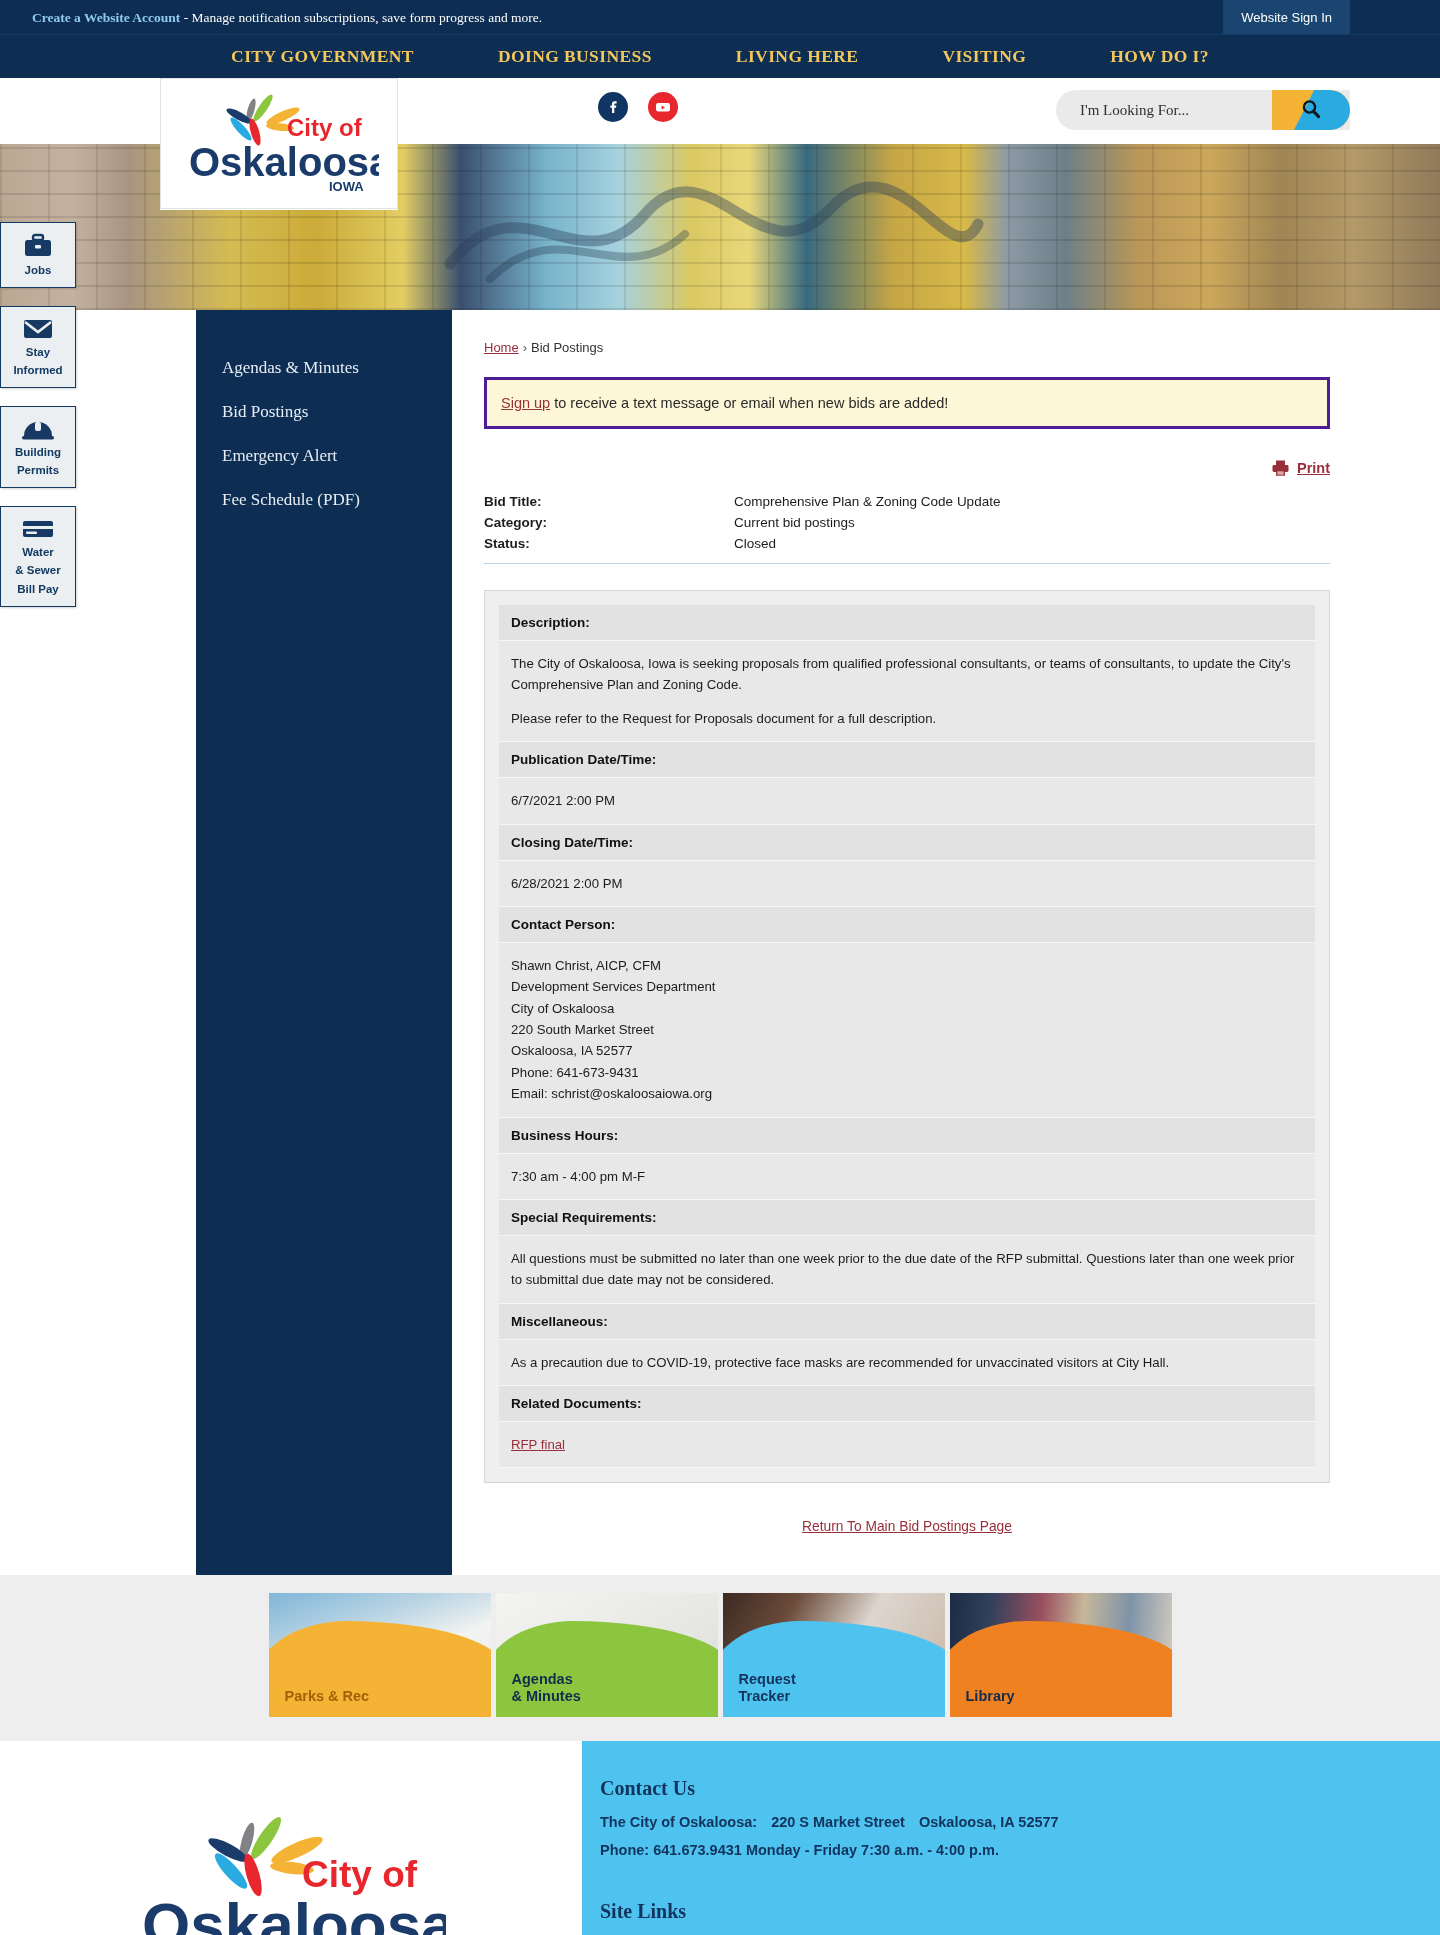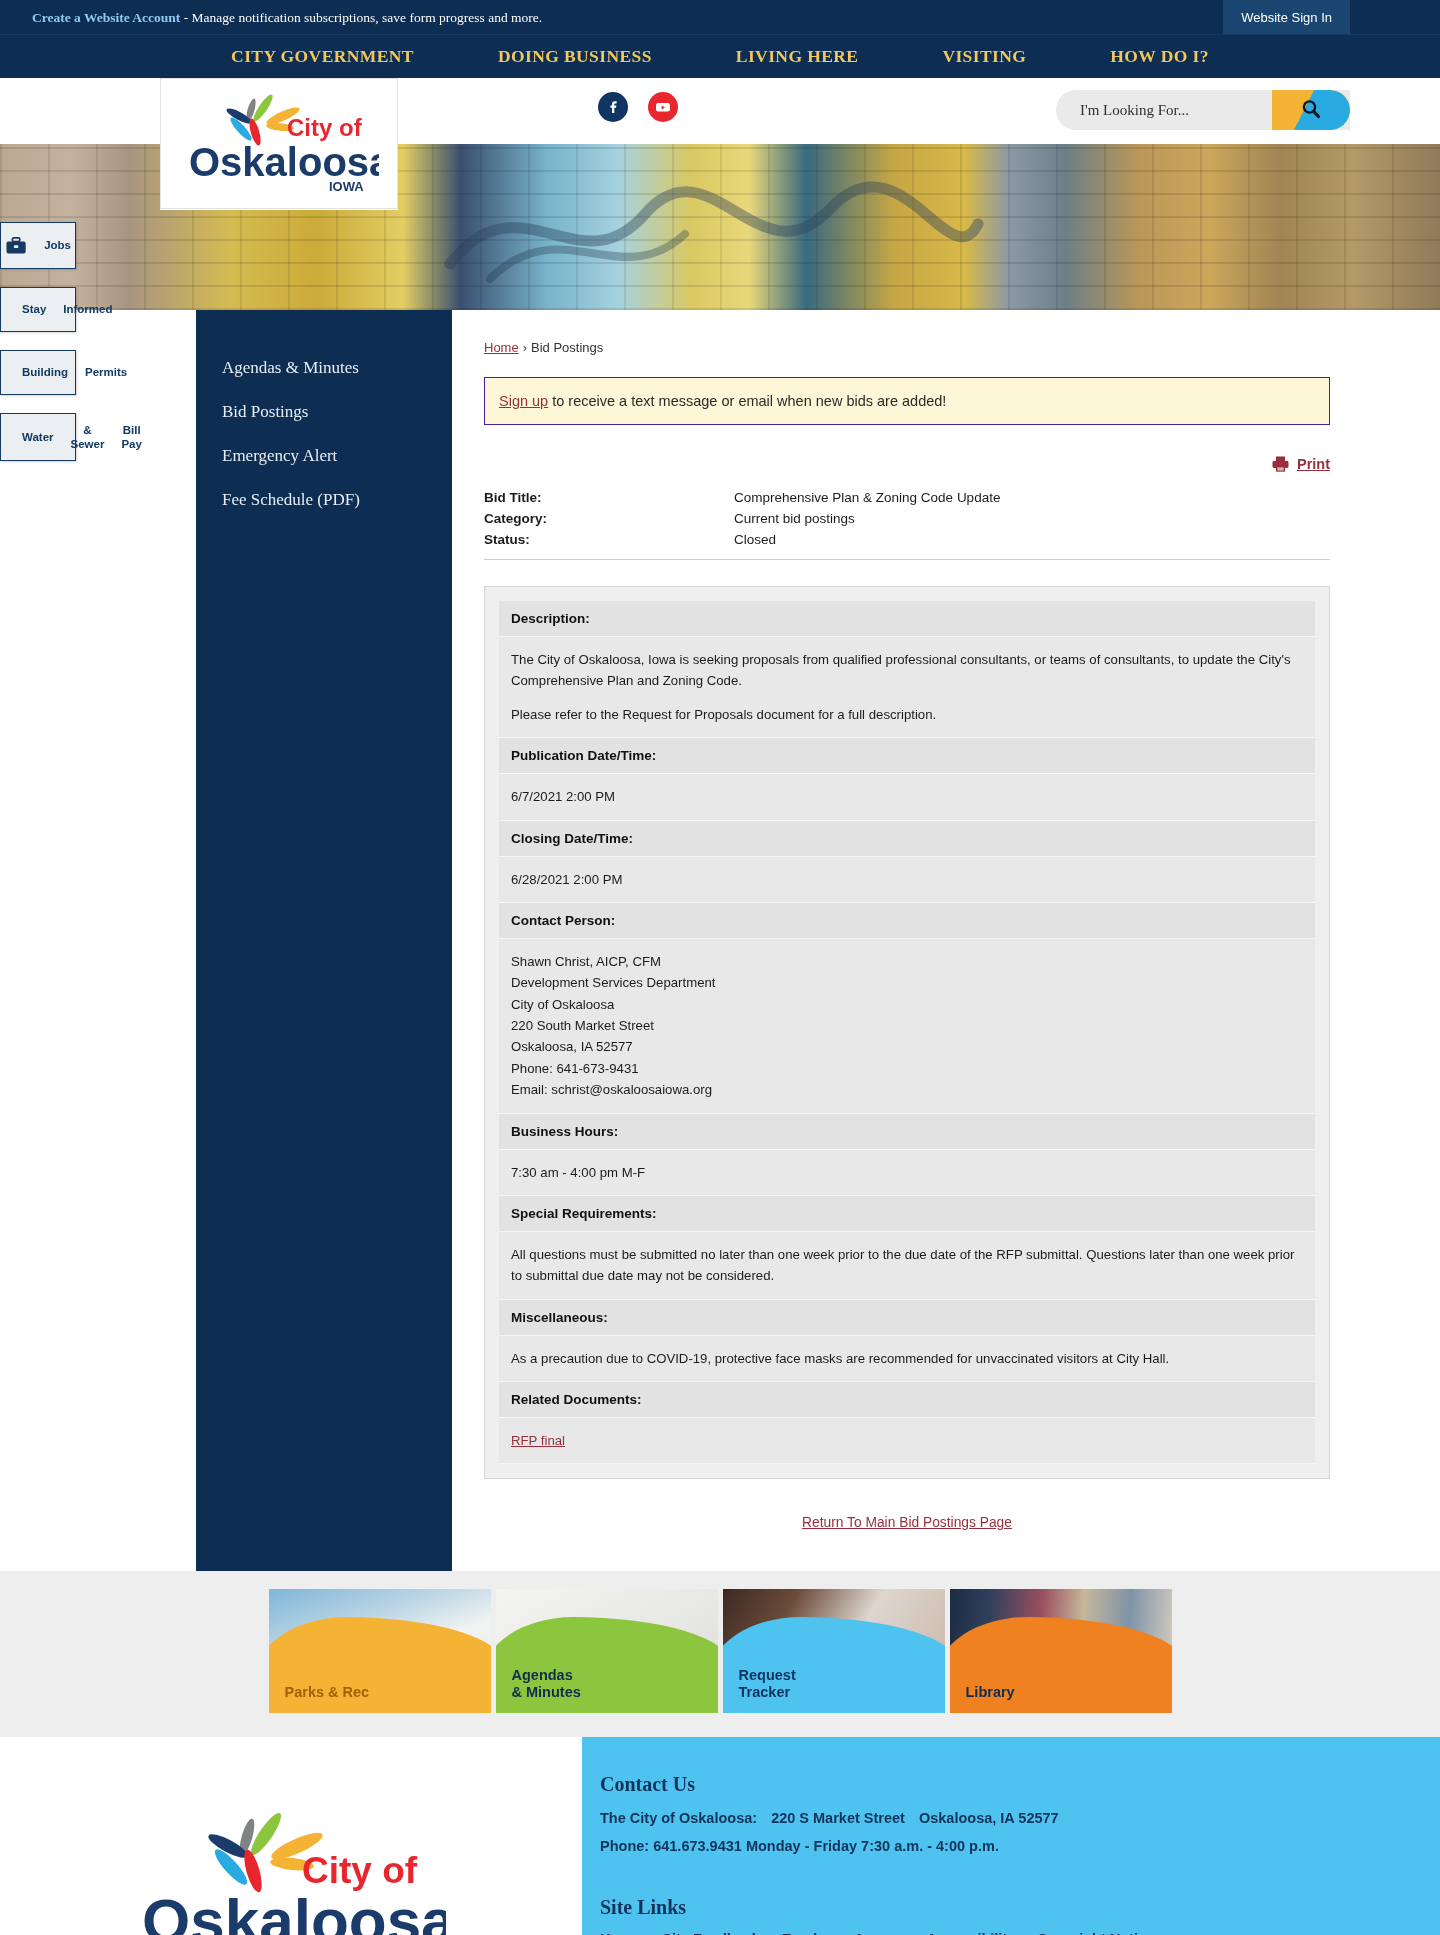--- a/index.html
+++ b/index.html
@@ -194,22 +194,23 @@
     width: 76px;
     z-index: 40;
   }
   .rail-btn {
     width: 76px;
     background: #eceff1;
     border: 1px solid #123a63;
     margin-bottom: 18px;
     padding: 10px 4px 9px;
     display: flex;
+    flex-direction: column;
     align-items: center;
-    gap: 17px;
+    gap: 5px;
     cursor: pointer;
     box-shadow: 1px 1px 2px rgba(0,0,0,.18);
   }
   .rail-label {
     font-size: 11.5px;
     font-weight: bold;
     color: #123a63;
     text-align: center;
     line-height: 1.18;
     font-family: "Liberation Sans", sans-serif;
@@ -247,21 +248,21 @@
     font-family: "Liberation Sans", sans-serif;
   }
   .breadcrumb a {
     color: #9a2f3c;
     text-decoration: underline;
     cursor: pointer;
   }
   .breadcrumb .sep { margin: 0 4px; color: #555; }
 
   .signup-box {
-    border: 1px solid #4c1d95;
+    border: 3px solid #4c1d95;
     background: #fdf7d7;
     padding: 15px 14px;
     font-size: 14.5px;
     color: #2a2a2a;
     margin-bottom: 30px;
     font-family: "Liberation Sans", sans-serif;
   }
   .signup-box a {
     color: #9a2f3c;
     text-decoration: underline;

